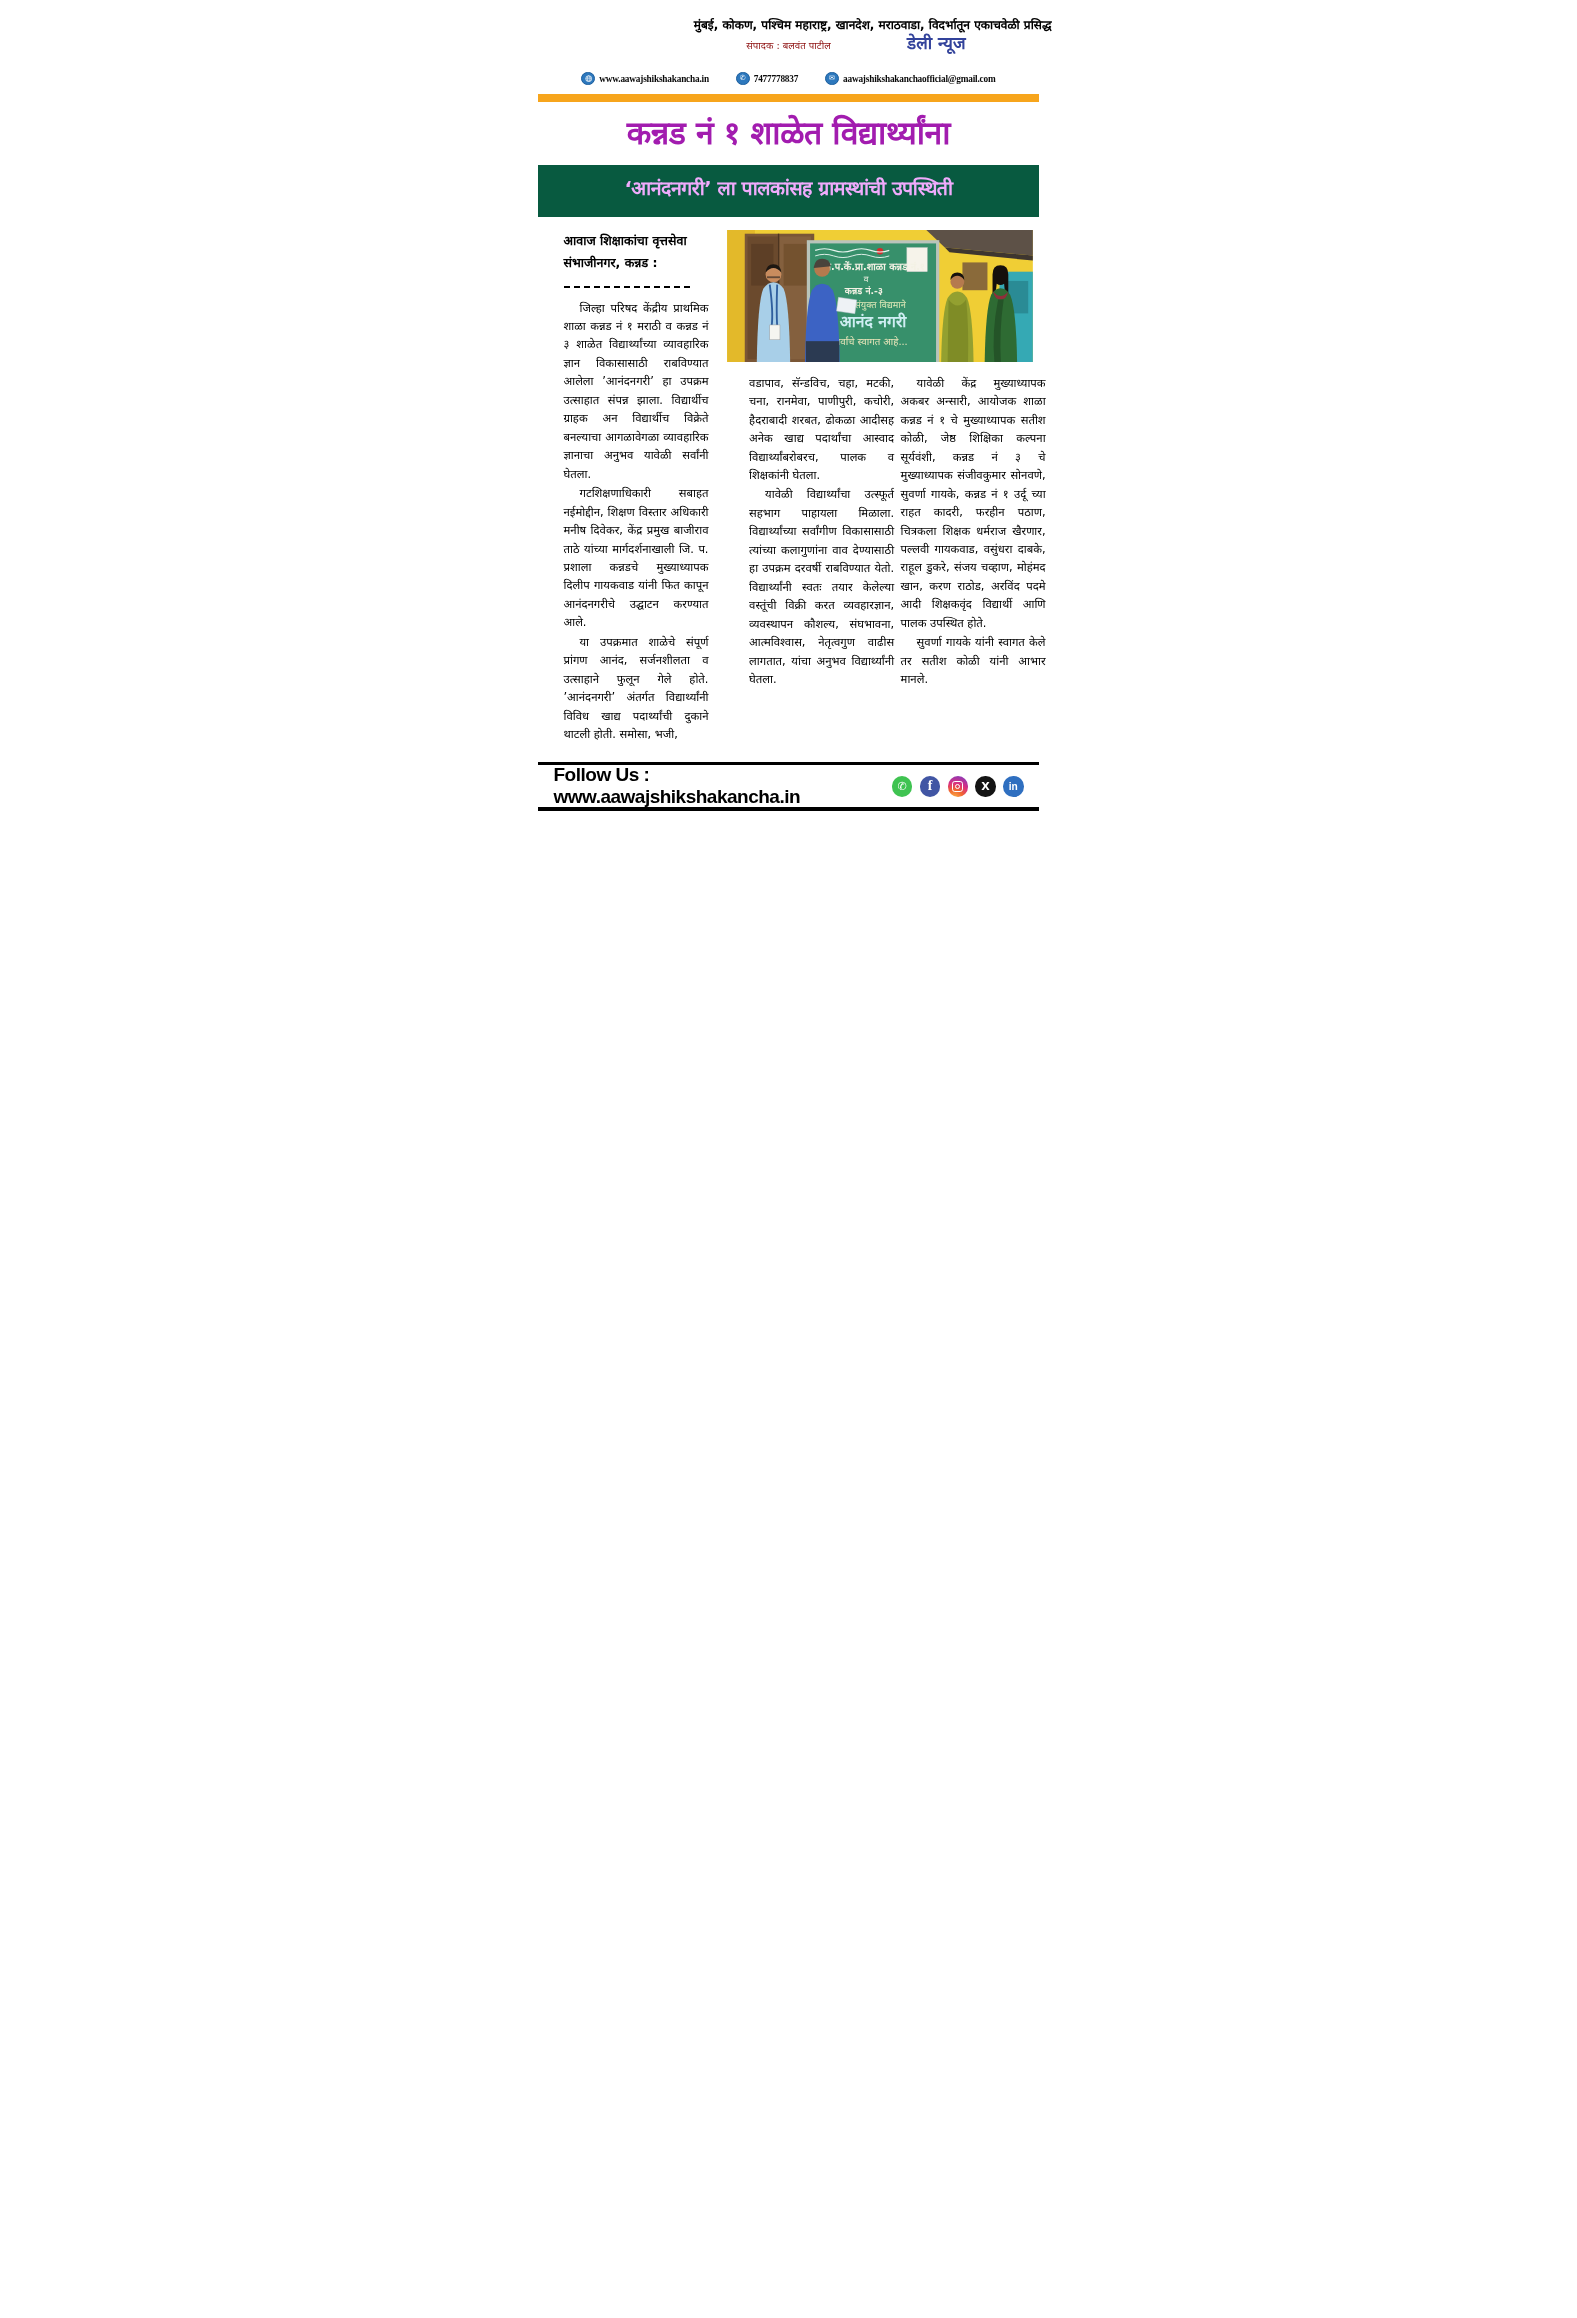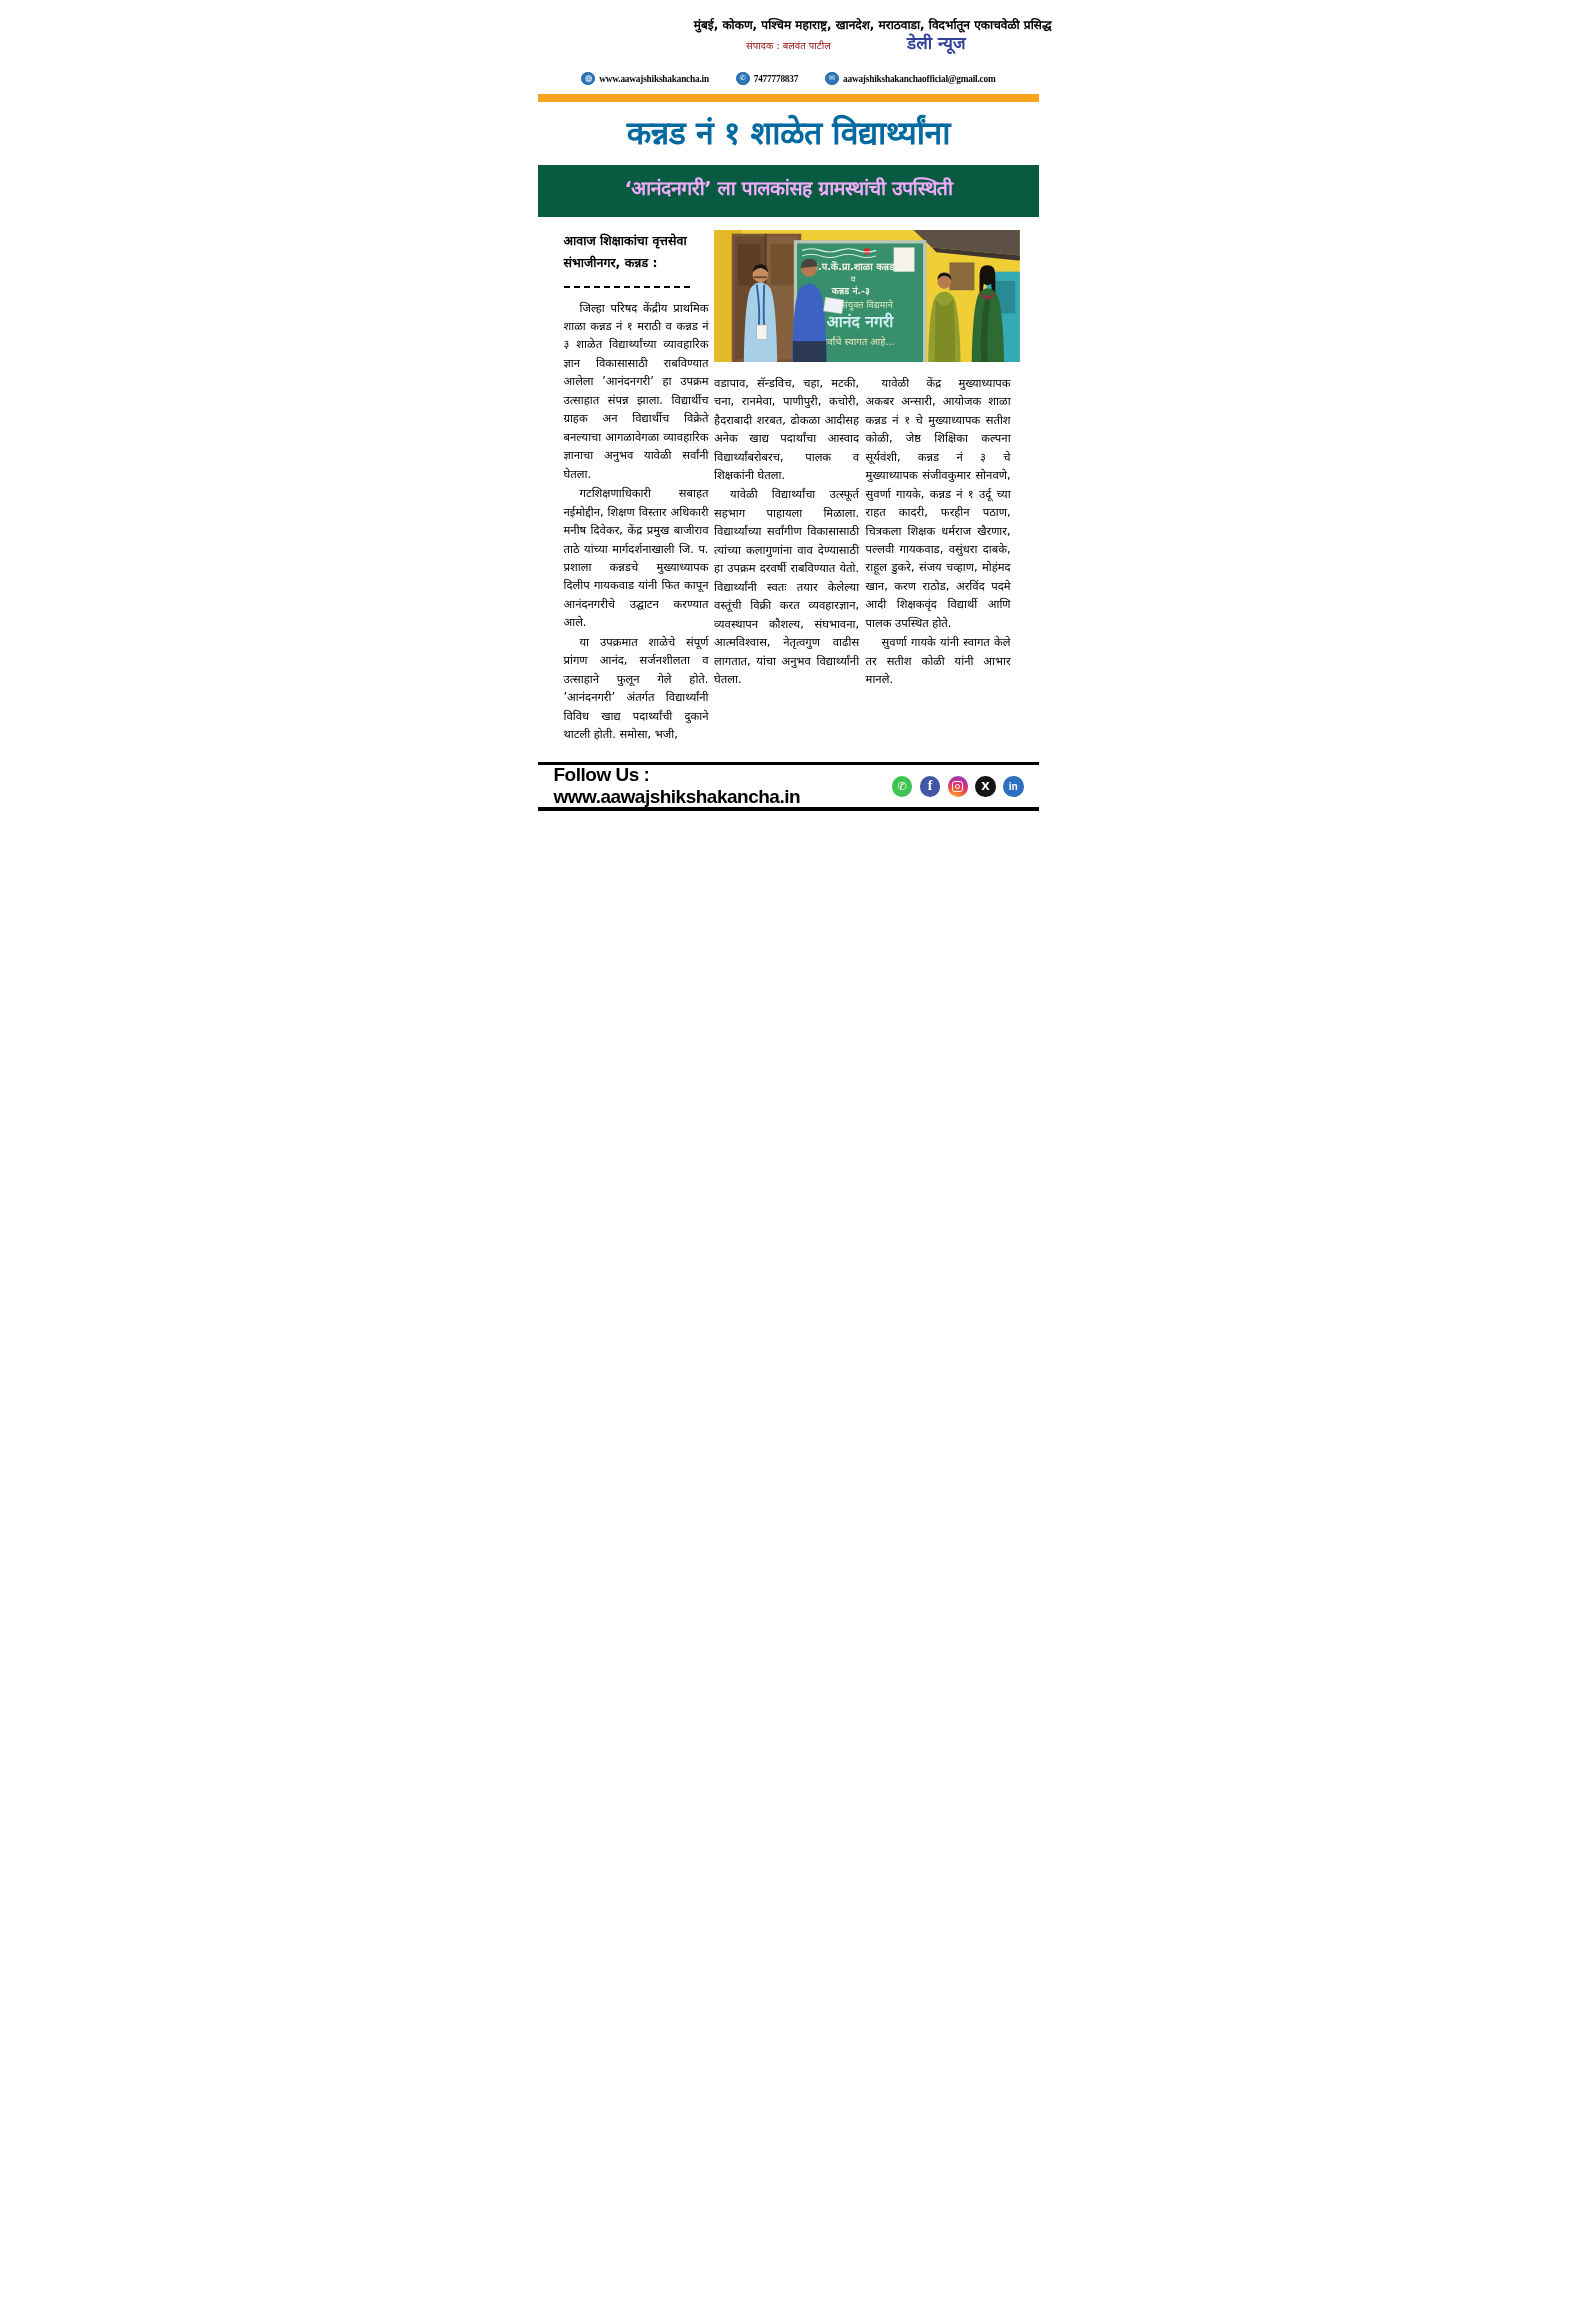--- a/index.html
+++ b/index.html
@@ -43,21 +43,21 @@
     display:flex;align-items:center;justify-content:center;flex:0 0 auto;
     font-size:7px;line-height:1;border:0.5px solid #1b5e9e;
   }
   .contact-text{
     font-family:"Liberation Serif","DejaVu Serif",serif;font-weight:bold;
     font-size:9.3px;letter-spacing:-0.2px;color:#0a0a0a;white-space:nowrap;
   }
   .orange-bar{height:7.4px;background:#f7a51c;margin:5.6px 12.5px 0 12.5px;}
   
   .headline{
-    text-align:center;color:#0369a1;font-weight:bold;
+    text-align:center;color:#a21caf;font-weight:bold;
     font-size:32px;line-height:1.7;margin-top:4.6px;letter-spacing:-0.5px;
   }
   .green-band{
     margin:4.6px 12.5px 0 12.5px;background:#085a40;color:#f0abfc;
     text-align:center;font-weight:bold;font-size:19.5px;line-height:1.15;
     padding:13px 4.6px 16px 4.6px;letter-spacing:-0.5px;
   }
   
   .article{display:flex;gap:5.6px;margin-top:13px;}
   .article .colA{width:145px;flex:0 0 auto;}
@@ -66,21 +66,21 @@
   .byline-divider{
     border:none;border-top:2.3px dashed #000;margin:12px 18.5px 11px 0;
   }
   .bodytext{
     font-size:11.4px;line-height:1.62;text-align:justify;
     text-justify:inter-word;margin:0 0 0 0;
   }
   .bodytext + .bodytext{margin-top:0.9px;}
   .bodytext .ind{display:inline-block;width:16px;}
   .photo-frame{width:306px;height:132px;margin:0 auto 12px auto;flex:0 0 auto;}
-  .cols23{display:flex;gap:6.5px;justify-content:flex-start;}
+  .cols23{display:flex;gap:6.5px;justify-content:flex-start;margin-left:35px;}
   .colB,.colC{width:145px;flex:0 0 auto;}
   
   .footer-sep-top{height:2.8px;background:#000;margin:18.5px 12.5px 0 12.5px;}
   .footer-row{
     display:flex;align-items:center;justify-content:space-between;
     margin:6.5px 28px 5.6px 28px;height:30px;
   }
   .follow-text{
     font-family:"Liberation Sans","DejaVu Sans",sans-serif;font-weight:bold;
     font-size:19px;letter-spacing:-0.5px;color:#000;

